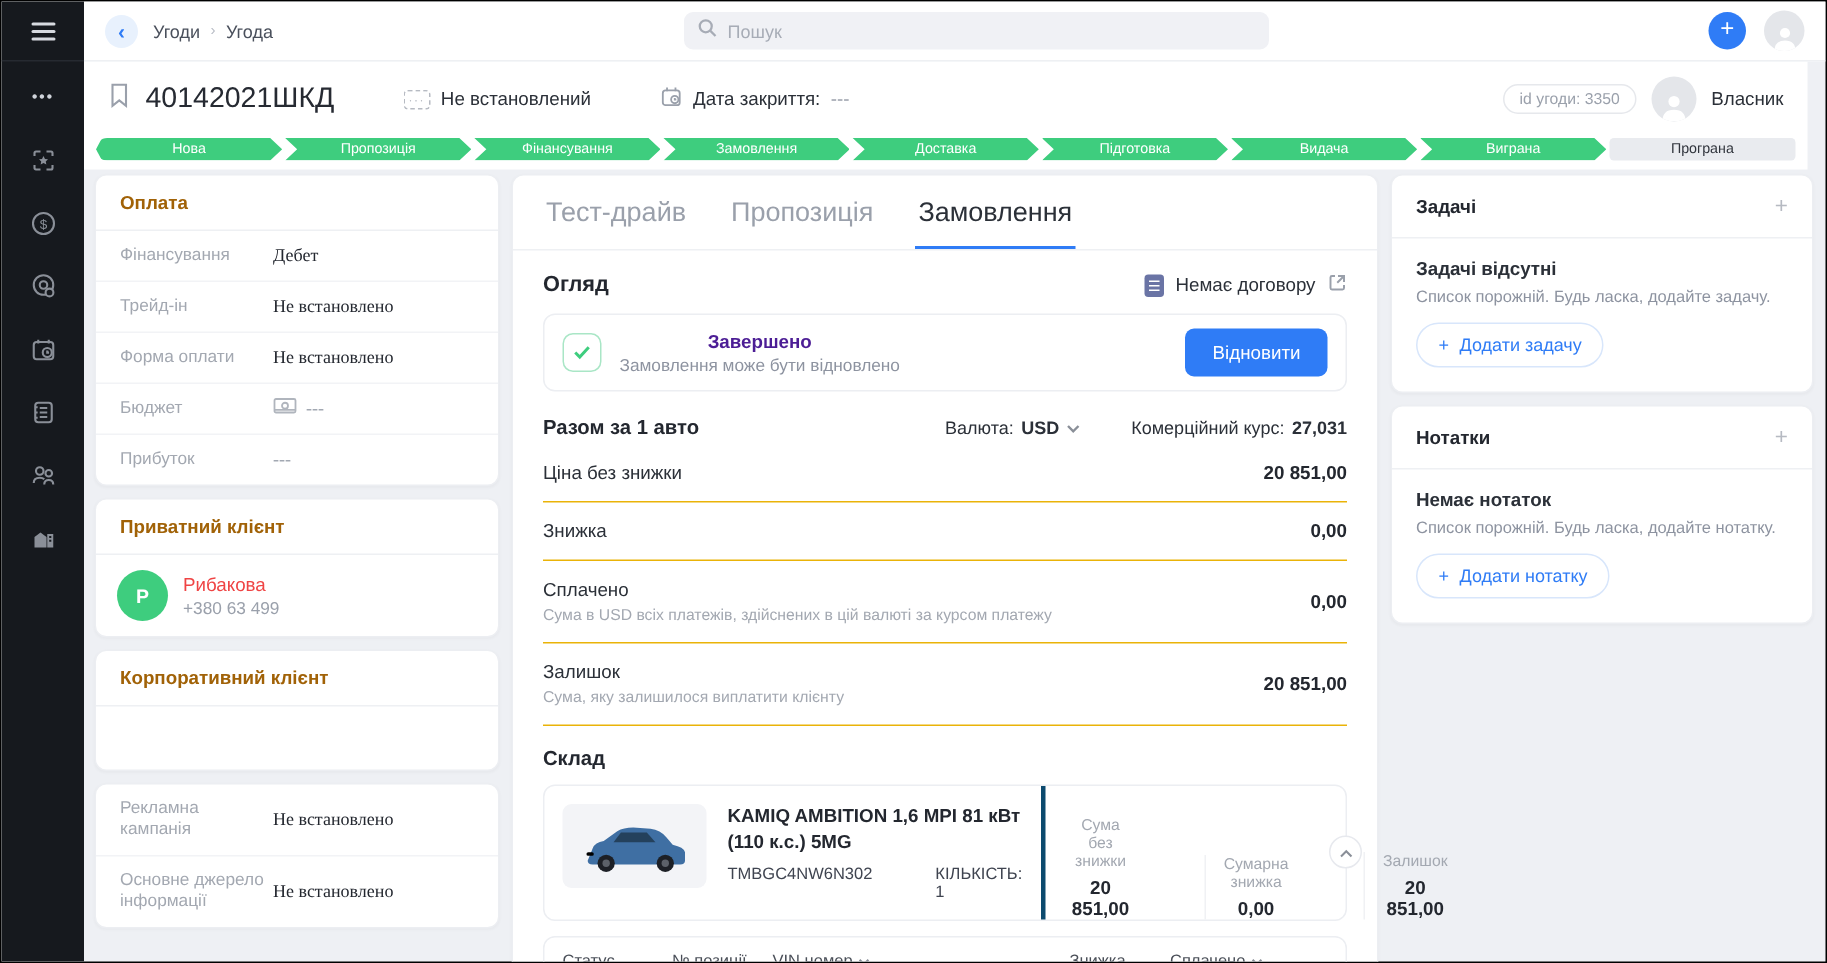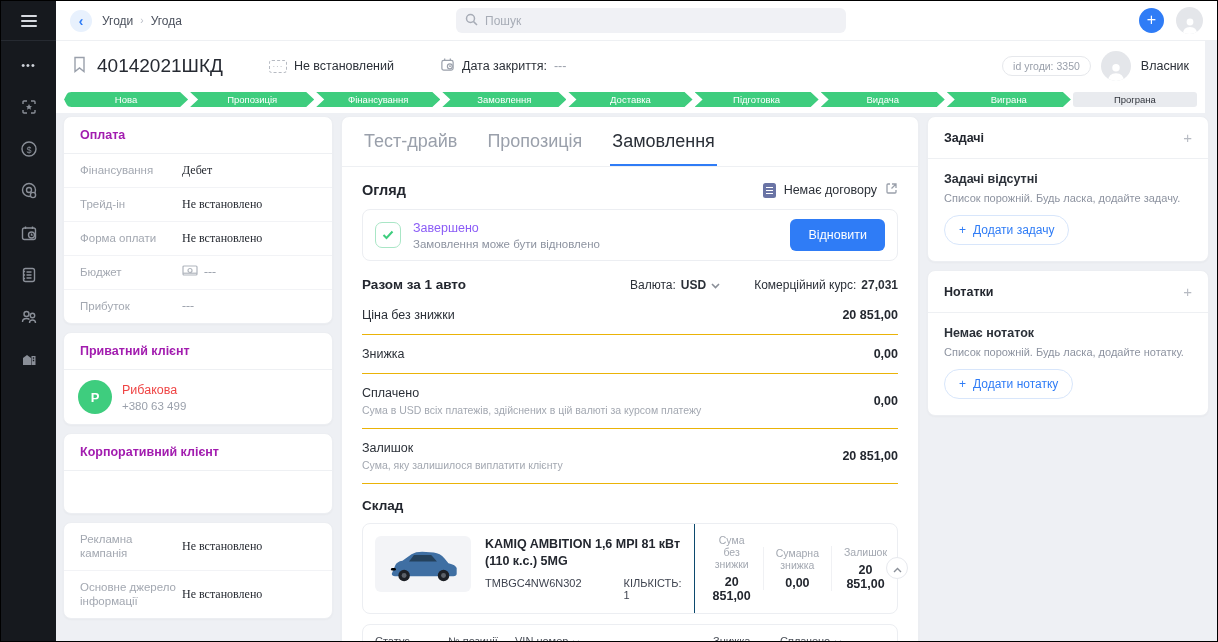--- a/index.html
+++ b/index.html
@@ -49,21 +49,21 @@
   .stage.mid { clip-path:polygon(0 0, calc(100% - 8px) 0, 100% 50%, calc(100% - 8px) 100%, 0 100%, 8px 50%); }
   .stage.lost { background:#e9ebef; color:#30343c; border-radius:3px; clip-path:none; }
 
   
   .content { position:absolute; left:55px; top:112px; right:0; bottom:0; }
   .card { background:#fff; border-radius:8px; border:1px solid #eceef2; box-shadow:0 1px 2px rgba(16,24,40,.03); }
   .col-left { position:absolute; left:7px; top:3px; width:270px; display:flex; flex-direction:column; gap:8px; }
   .col-main { position:absolute; left:285px; top:3px; width:578px; }
   .col-right { position:absolute; left:871px; top:3px; width:282px; display:flex; flex-direction:column; gap:8px; }
 
-  .card-title { padding:11px 16px; font-size:12.5px; font-weight:700; color:#a21caf; border-bottom:1px solid #eef0f3; display:flex; align-items:center; }
+  .card-title { padding:11px 16px; font-size:12.5px; font-weight:700; color:#a16207; border-bottom:1px solid #eef0f3; display:flex; align-items:center; }
   .side-row { display:flex; align-items:center; padding:9px 16px; border-bottom:1px solid #f2f3f6; min-height:33px; }
   .side-row:last-child { border-bottom:0; }
   .side-label { width:102px; font-size:11.5px; color:#a3a8b1; flex-shrink:0; line-height:1.25; }
   .side-value { font-size:12px; color:#23272f; display:flex; align-items:center; gap:6px;font-family:Liberation Serif, serif; }
   .side-value.dim { color:#9aa0ab; }
   .bank-ic svg { stroke:#b0b5bd; fill:none; stroke-width:1.2; }
 
   .client-row { display:flex; align-items:center; gap:10px; padding:10px 14px; cursor:pointer; }
   .client-av { width:34px; height:34px; border-radius:50%; background:#3ecd7e; color:#fff; font-size:13px; font-weight:700; display:flex; align-items:center; justify-content:center; }
   .client-name { font-size:12.5px; color:#ef4444; }
@@ -77,40 +77,40 @@
   .main-body { padding:0 20px 14px; }
   .sec-head { display:flex; align-items:center; margin:15px 0 11px; }
   .sec-title { font-size:14.5px; font-weight:700; color:#23272f; }
   .sec-right { margin-left:auto; display:flex; align-items:center; gap:8px; font-size:12.5px; color:#2b3038; }
   .doc-ic { width:13px; height:15px; background:#6a74a5; border-radius:2.5px; position:relative; }
   .doc-ic:before { content:""; position:absolute; left:3px; top:4px; width:7px; height:1.5px; background:#fff; box-shadow:0 3px 0 #fff, 0 6px 0 #fff; }
 
   .status-banner { border:1px solid #eceef2; border-radius:8px; display:flex; align-items:center; gap:12px; padding:9px 12px; }
   .check-sq { width:26px; height:26px; border:1.5px solid #a9e6c6; border-radius:7px; display:flex; align-items:center; justify-content:center; flex-shrink:0; }
   .check-sq svg { stroke:#3ecd7e; fill:none; stroke-width:2; }
-  .st-title { font-size:12.5px; font-weight:400; color:#8b5cf6; }
+  .st-title { font-size:12.5px; font-weight:700; color:#4c1d95;text-align:center; }
   .st-sub { font-size:11.5px; color:#8d93a0; margin-top:3px; }
   .btn-primary { margin-left:auto; background:#2f7cf6; color:#fff; border:0; border-radius:6px; font-size:12.5px; padding:9px 18px; cursor:pointer; font-family:"Liberation Sans",sans-serif; }
 
   .tot-head { display:flex; align-items:center; margin:16px 0 4px; }
   .tot-right { margin-left:auto; display:flex; align-items:center; gap:34px; font-size:12px; color:#2b3038; }
   .tot-right b { font-weight:700; }
   .chev svg { stroke:#8a8f98; fill:none; stroke-width:1.6; }
   .tot-row { display:flex; align-items:center; padding:12px 0; border-bottom:1px solid #eab308; }
   .tot-row:last-child { border-bottom:0; }
   .tot-label { font-size:12.5px; color:#2b3038; }
   .tot-sub { font-size:10.5px; color:#a3a8b1; margin-top:4px; }
   .tot-val { margin-left:auto; font-size:12.5px; font-weight:700; color:#23272f; }
 
   .veh-card { border:1px solid #eceef2; border-radius:8px; display:flex; position:relative; }
   .veh-left { display:flex; gap:14px; padding:12px; flex:1; cursor:pointer; }
   .veh-img { width:96px; height:56px; background:#f3f4f7; border-radius:6px; display:flex; align-items:center; justify-content:center; flex-shrink:0; }
   .veh-name { font-size:12.5px; font-weight:700; color:#23272f; max-width:300px; line-height:1.35; }
   .veh-meta { display:flex; gap:42px; margin-top:7px; font-size:11px; color:#3f4450; }
-  .veh-stats { border-left:1px solid #0c4a6e; display:flex; align-items:center; padding:0 18px 0 6px; }
+  .veh-stats { border-left:3px solid #0c4a6e; display:flex; align-items:flex-end; padding:0 18px 0 6px;gap:38px; }
   .veh-stat { text-align:center; padding:0 12px; border-left:1px solid #f0f1f4; }
   .veh-stat:first-child { border-left:0; }
   .vs-label { font-size:10.5px; color:#a3a8b1; }
   .vs-val { font-size:12.5px; font-weight:700; color:#23272f; margin-top:5px; }
   .collapse-btn { position:absolute; right:-11px; top:50%; transform:translateY(-50%); width:22px; height:22px; border-radius:50%; background:#fff; border:1px solid #e7e9ee; display:flex; align-items:center; justify-content:center; cursor:pointer; }
 
   .pos-table { border:1px solid #eceef2; border-radius:8px; margin-top:10px; }
   .pt-head, .pt-row { display:grid; grid-template-columns:73px 67px 198px 67px 1fr; padding:0 12px; align-items:center; }
   .pt-head { height:34px; border-bottom:1px solid #f0f1f4; }
   .pt-h { font-size:11px; color:#4a4f58; display:flex; align-items:center; gap:4px; }

